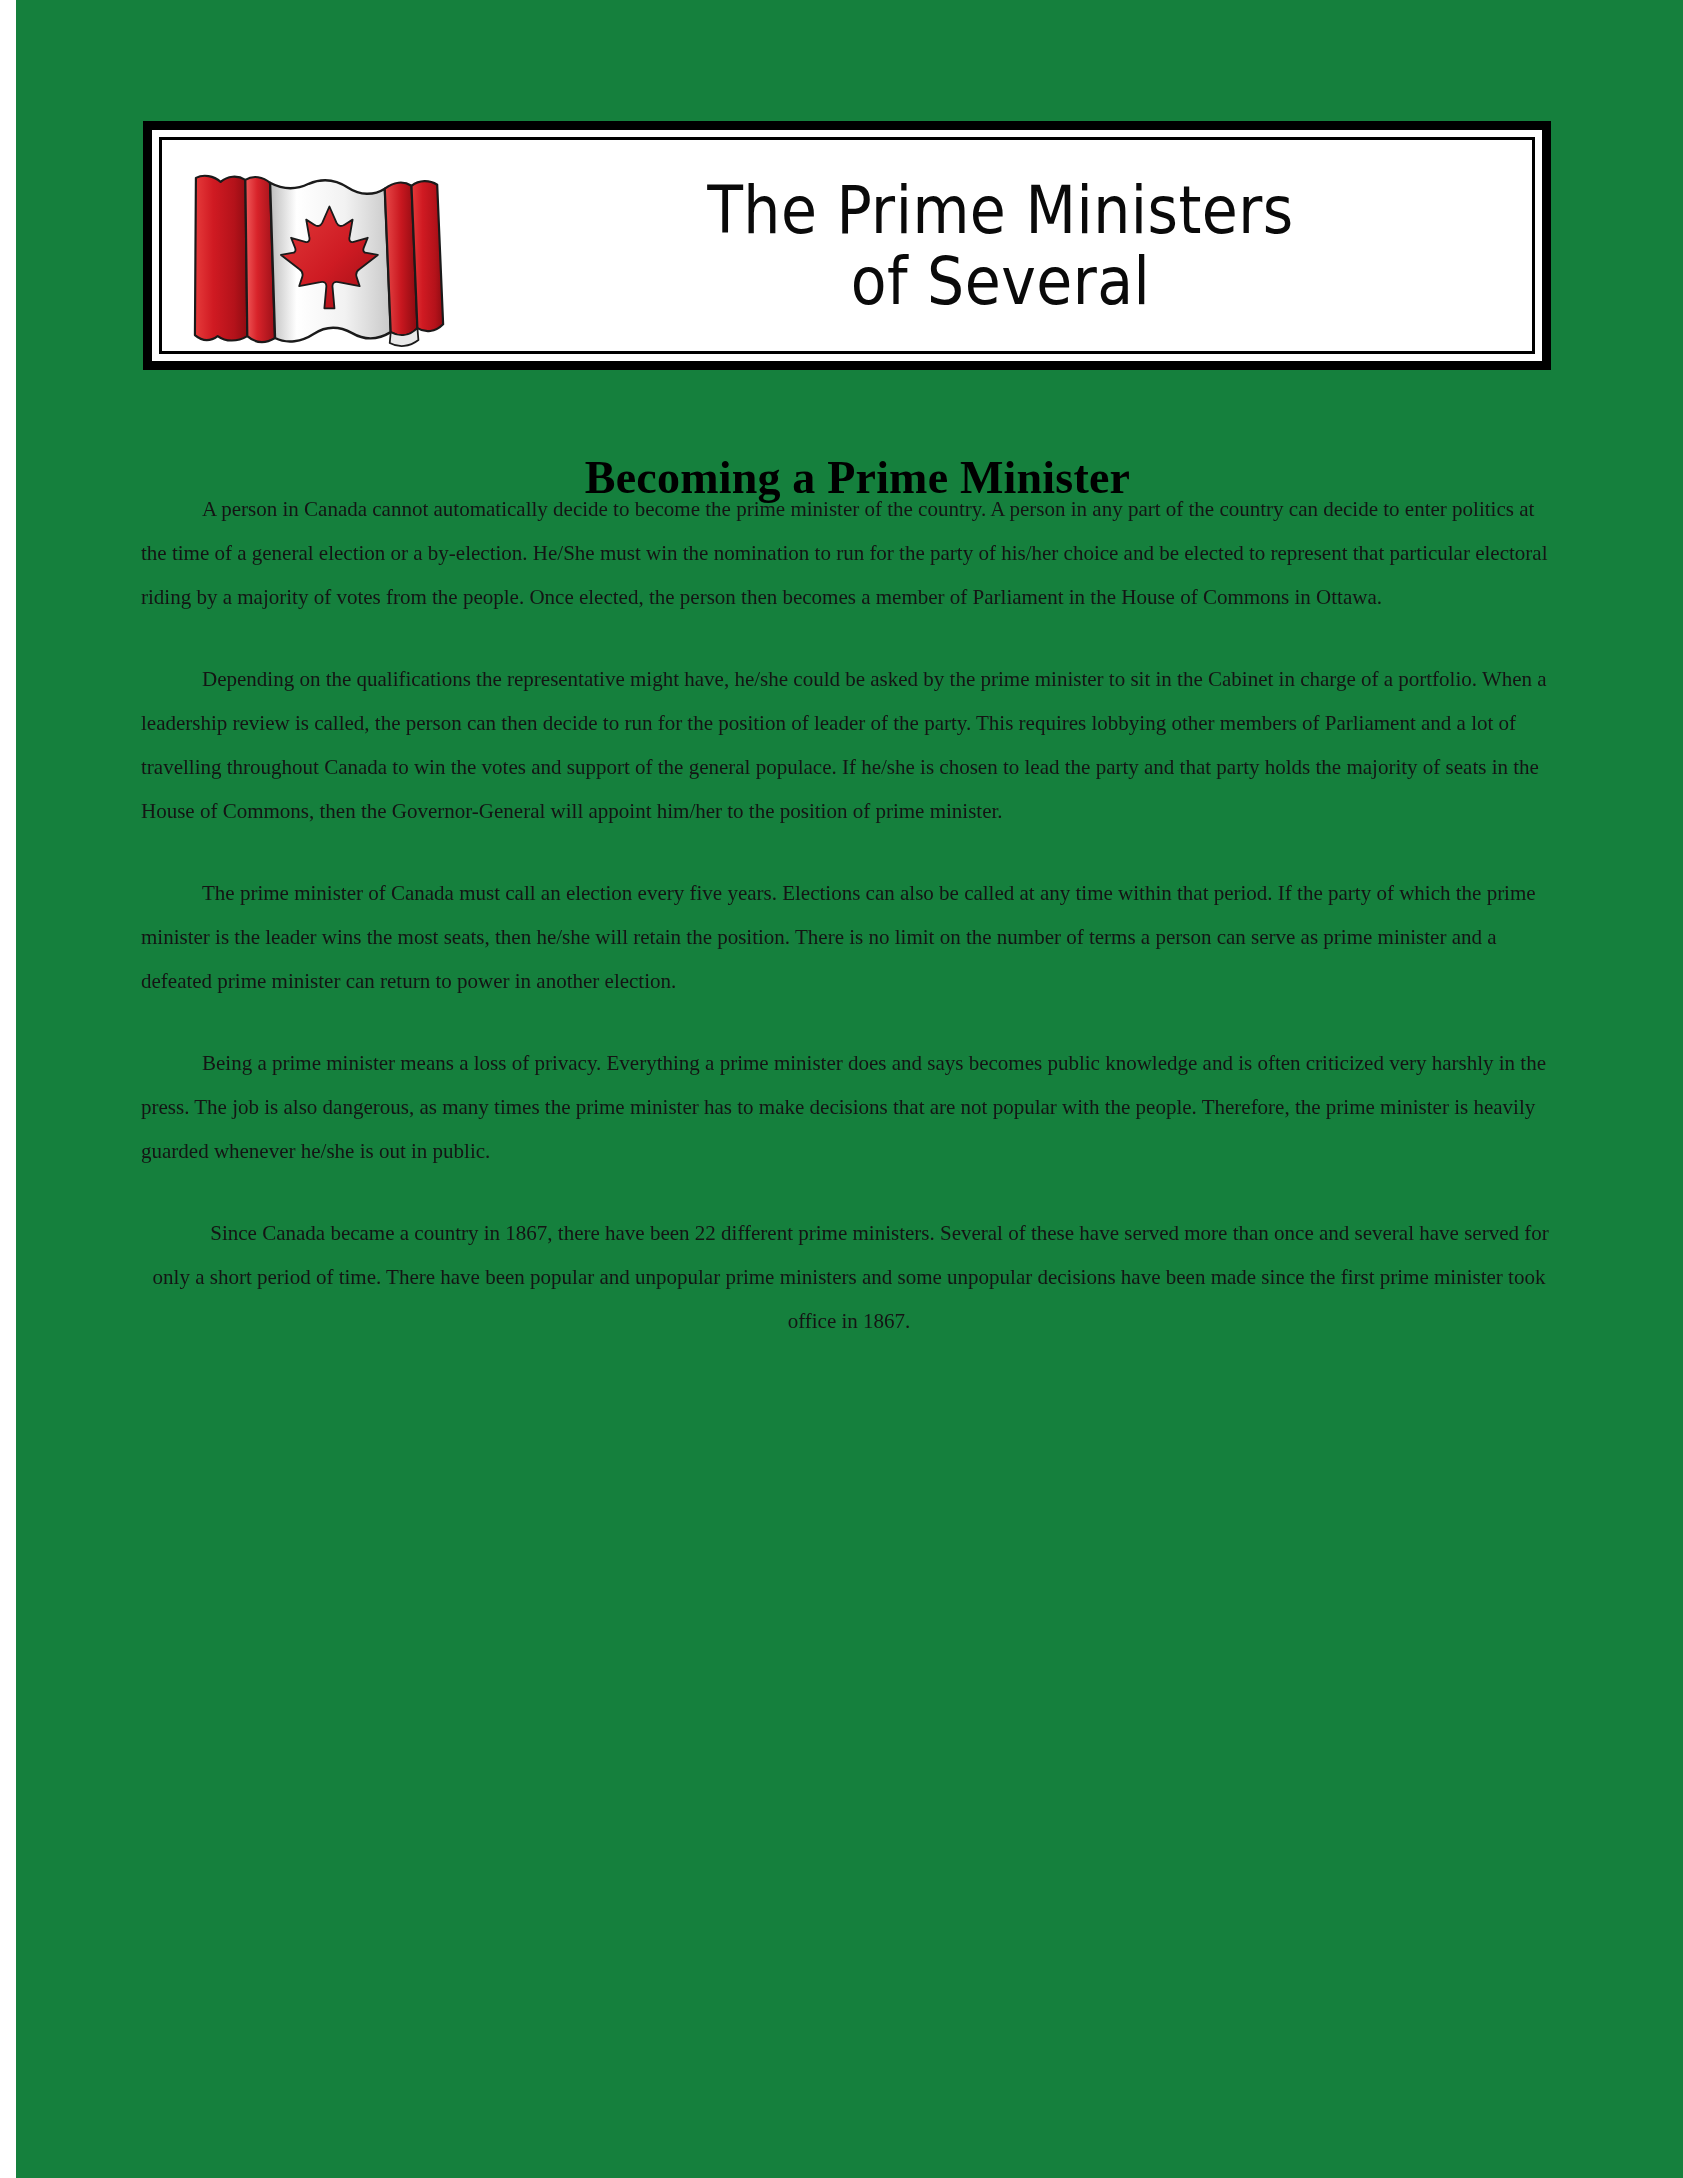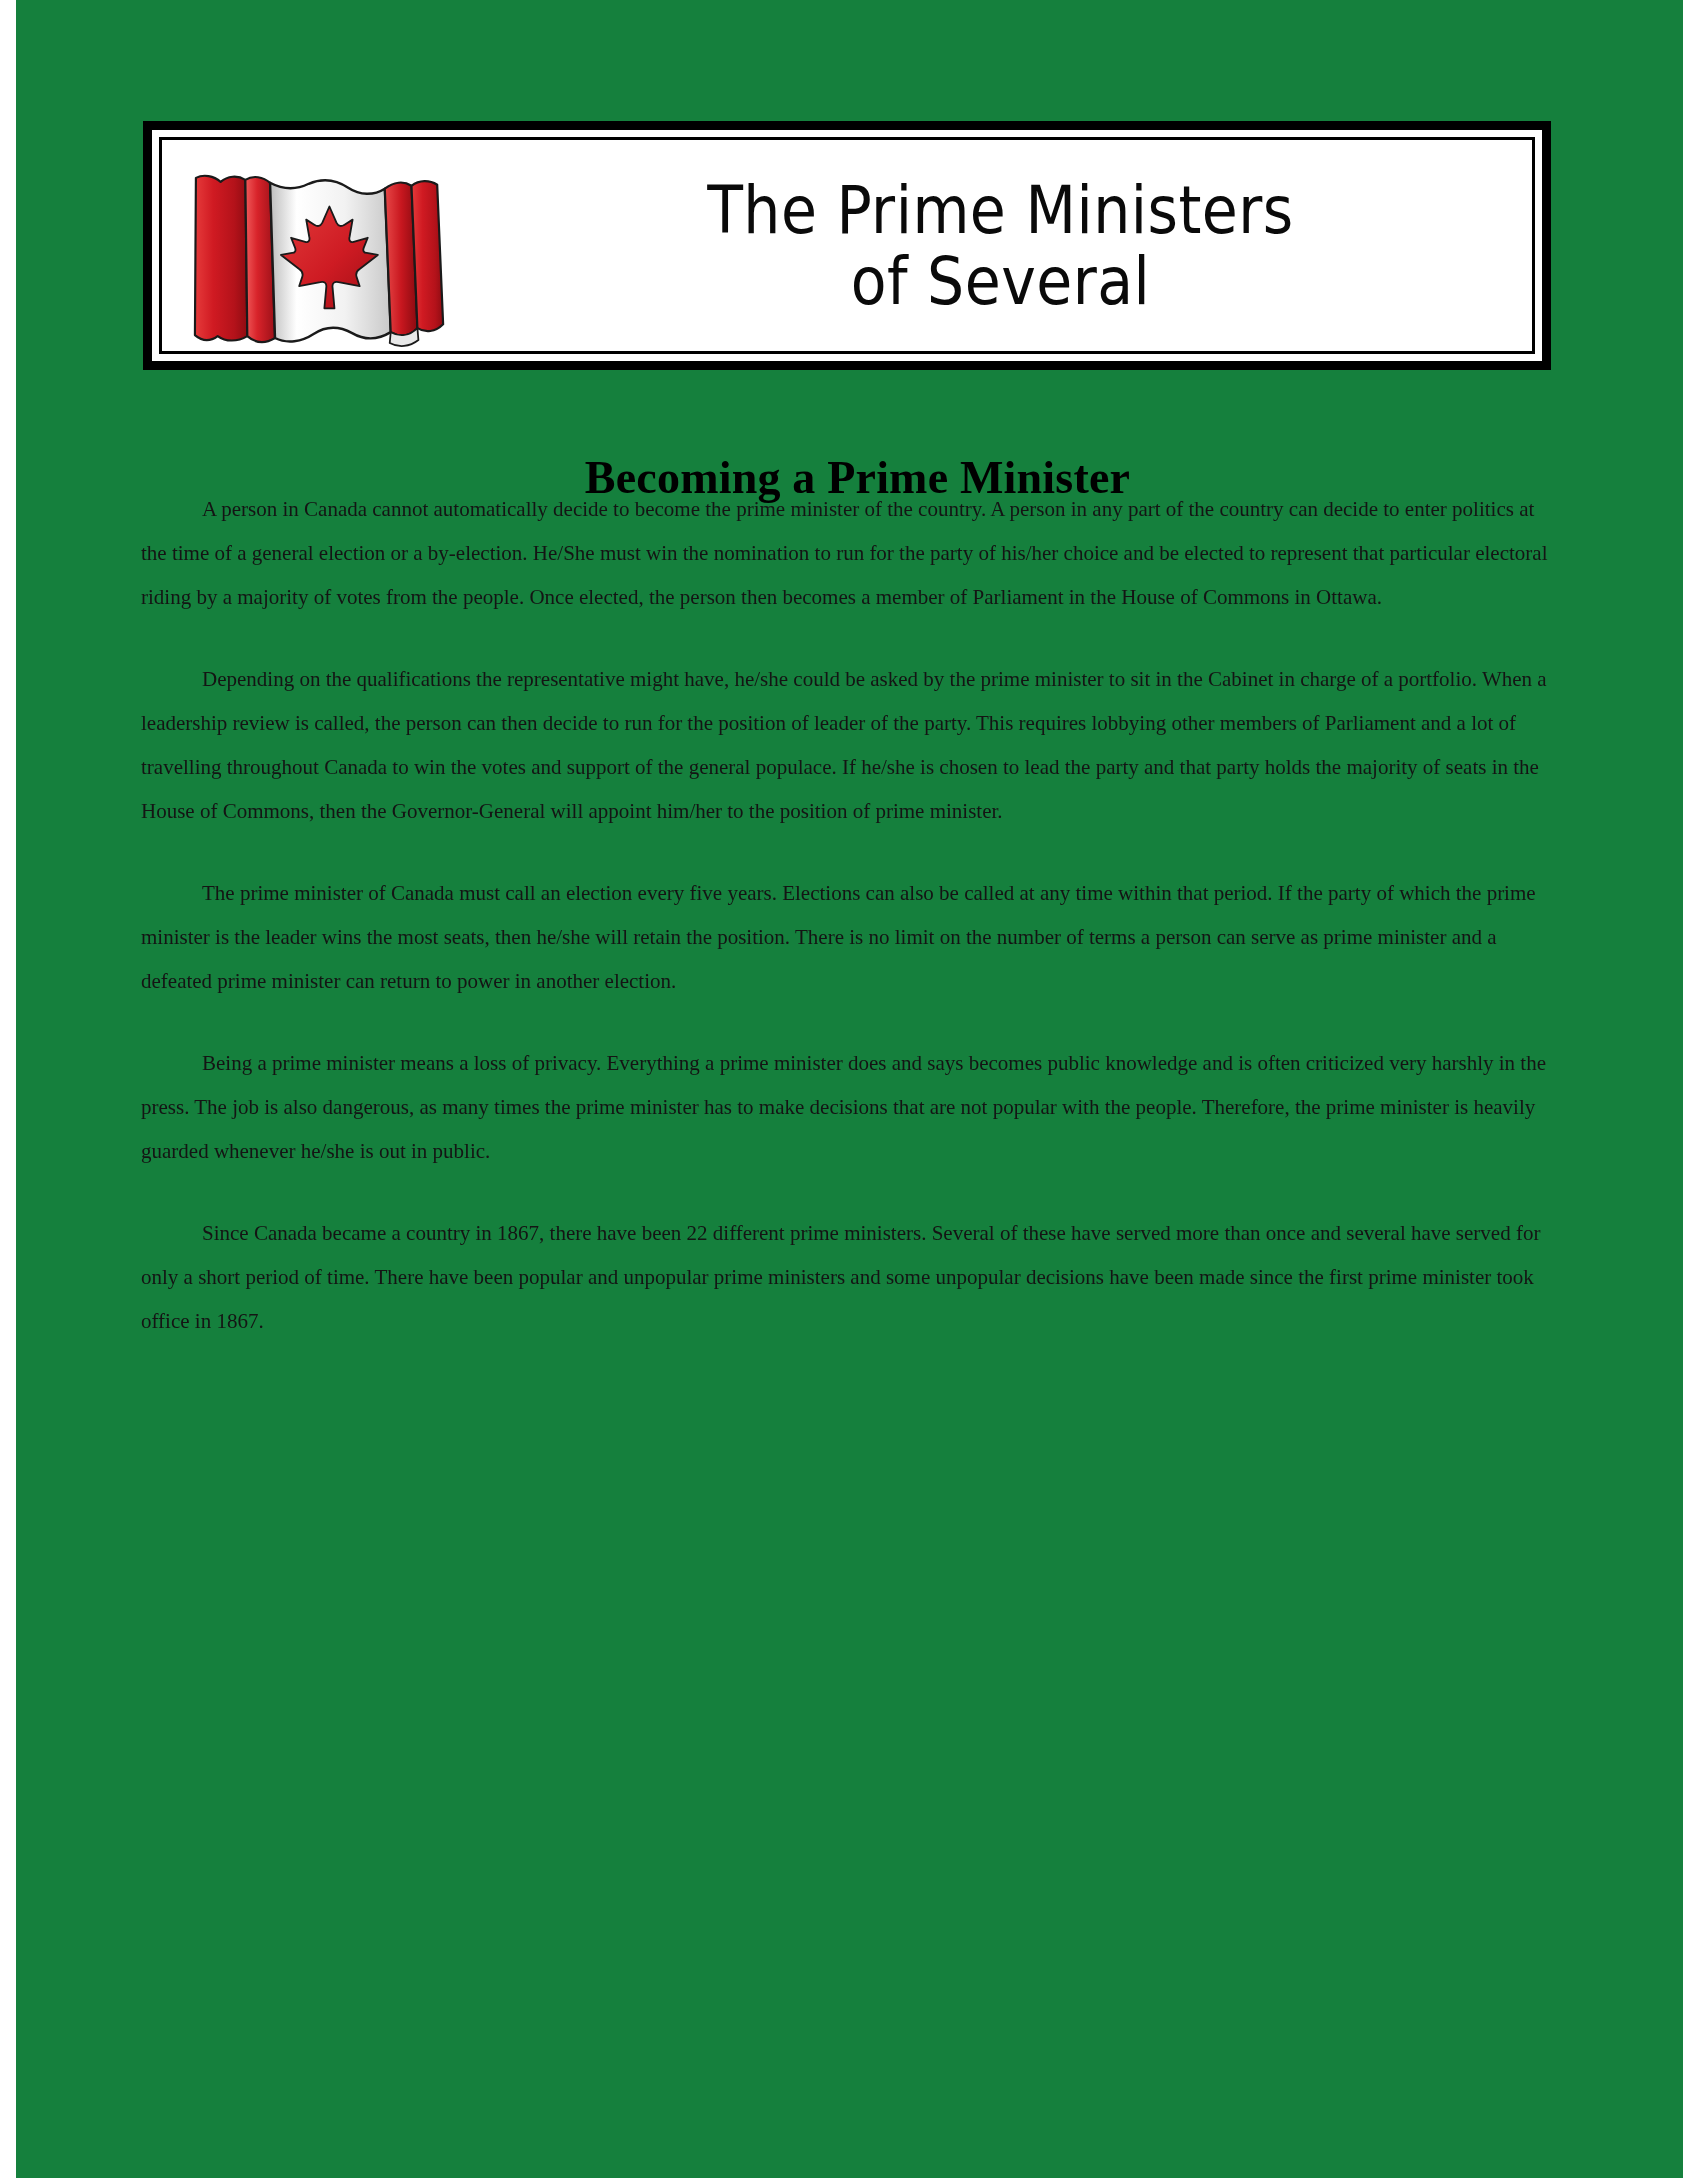--- a/index.html
+++ b/index.html
@@ -97,21 +97,21 @@
     font-family: "Liberation Serif", "DejaVu Serif", serif;
     font-size: 21px;
     line-height: 44px;
     color: #141414;
     text-align: left;
   }
   .body-copy p {
     margin: 0 0 38px 0;
     text-indent: 61px;
   }
-  .body-copy p:last-child { margin-bottom: 0; }
+  .body-copy p:last-child { margin-bottom: 0; text-align: center; }
 
   
   .footer {
     position: absolute;
     left: 125px;
     top: 2024px;
     width: 1426px;
     height: 40px;
     font-family: "Liberation Serif", "DejaVu Serif", serif;
     font-weight: bold;

